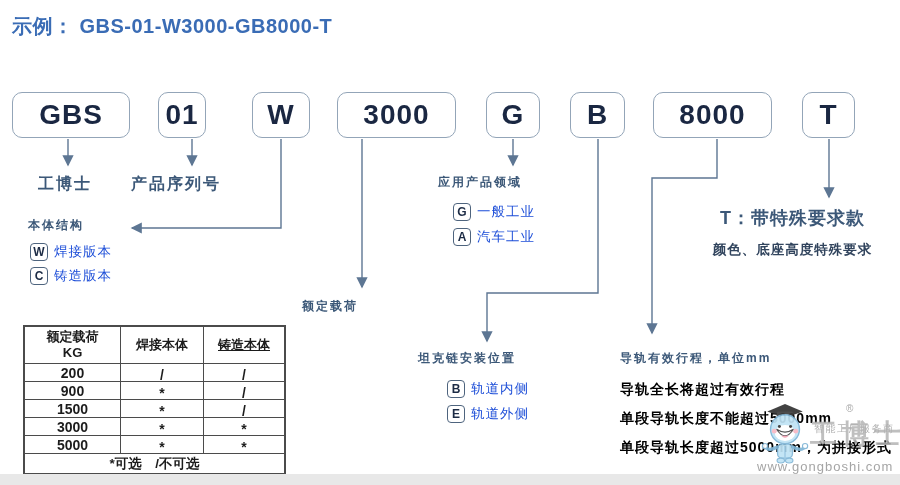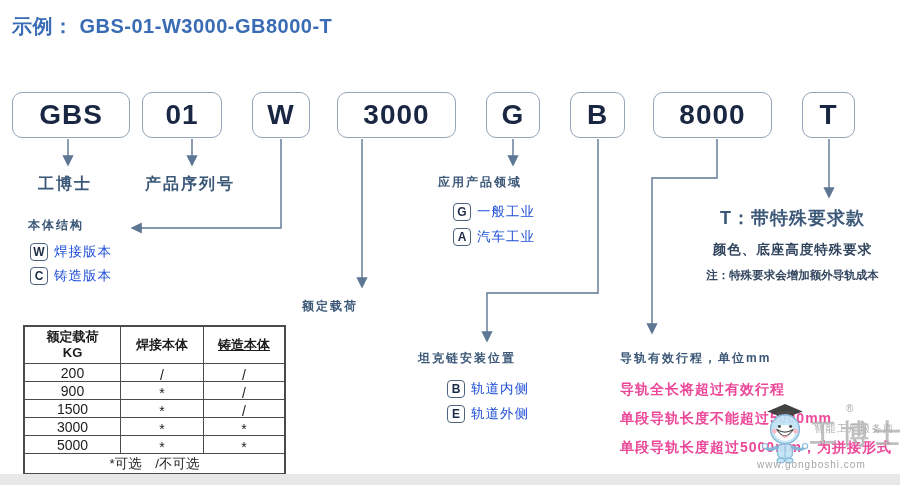--- a/index.html
+++ b/index.html
@@ -15,21 +15,21 @@
   .page-title .prefix{margin-right:6px;}
 
   
   .code-box{
     top:92px;height:46px;box-sizing:border-box;
     border:1.6px solid #93a5b8;border-radius:10px;background:#fff;
     display:flex;align-items:center;justify-content:center;
     font-size:28px;font-weight:bold;color:#1a2742;letter-spacing:1px;
   }
   .b-gbs{left:12px;width:118px;}
-  .b-01{left:142px;width:80px;}
+  .b-01{left:158px;width:48px;}
   .b-w{left:252px;width:58px;}
   .b-3000{left:337px;width:119px;}
   .b-g{left:486px;width:54px;}
   .b-b{left:570px;width:55px;}
   .b-8000{left:653px;width:119px;}
   .b-t{left:802px;width:53px;}
 
   
   #connectors{left:0;top:0;pointer-events:none;}
 
@@ -40,44 +40,44 @@
 
   .opt-row{display:flex;align-items:center;gap:6px;white-space:nowrap;}
   .chip{
     width:18px;height:18px;box-sizing:border-box;flex:0 0 auto;
     border:1.4px solid #4e647e;border-radius:4px;background:#fff;
     display:flex;align-items:center;justify-content:center;
     font-size:12px;font-weight:bold;color:#1c2b45;
   }
   .opt-label{font-size:13.5px;font-weight:normal;color:#1d4ed8;letter-spacing:1px;}
 
-  .note-blue{font-size:14px;font-weight:bold;color:#ec4899;letter-spacing:1px;white-space:nowrap;}
+  .note-blue{font-size:14px;font-weight:bold;color:#000000;letter-spacing:1px;white-space:nowrap;}
 
   .special-block{left:690px;top:206px;width:205px;text-align:center;}
   .special-title{font-size:18px;font-weight:bold;color:#3c5878;letter-spacing:1px;}
   .special-note{margin-top:11px;font-size:13.5px;font-weight:bold;color:#32455e;letter-spacing:1px;}
   .special-foot{margin-top:9px;font-size:11.5px;font-weight:bold;color:#32455e;}
 
   
   .load-table{left:23px;top:325px;}
   table{border-collapse:collapse;table-layout:fixed;}
   td,th{border:1px solid #4b4b4b;text-align:center;padding:0;color:#1c1c1c;}
   .load-table table{border:2px solid #4b4b4b;width:257px;}
   th{font-size:13px;font-weight:bold;height:36px;line-height:1.25;}
-  td{font-size:14px;font-weight:normal;height:17px;}
+  td{font-size:14px;font-weight:bold;height:17px;}
   .c1{width:95px;}.c2{width:82px;}.c3{width:80px;text-decoration:underline;}
   .tfoot td{height:19px;font-size:13.5px;}
   .mark{display:inline-block;transform:translateY(2px);}
 
   
   .wm-brand{left:810px;top:416px;font-family:"DejaVu Serif","Liberation Serif",serif;
     font-size:27px;font-weight:bold;color:#b5b5b5;opacity:.85;letter-spacing:5px;white-space:nowrap;}
   .wm-reg{left:846px;top:403px;font-size:10px;color:#a8a8a8;}
   .wm-tagline{left:814px;top:422px;font-size:10px;color:#b0b0b0;letter-spacing:1.5px;white-space:nowrap;}
-  .wm-url{left:757px;top:459px;font-size:10px;color:#a5a5a5;letter-spacing:1px;white-space:nowrap;}
+  .wm-url{left:757px;top:459px;font-size:13px;color:#a5a5a5;letter-spacing:1px;white-space:nowrap;}
   .bottom-strip{left:0;top:474px;width:900px;height:11px;background:#e8e8e8;}
 </style>
 </head>
 <body>
 
 <svg id="connectors" class="abs" width="900" height="485">
   <defs>
     <marker id="ah" markerWidth="9" markerHeight="9" refX="7" refY="4" orient="auto">
       <path d="M0,0 L8,4 L0,8 Z" fill="#5d7693"></path>
     </marker>
@@ -101,21 +101,21 @@
 <div class="abs code-box b-gbs">GBS</div>
 <div class="abs code-box b-01">01</div>
 <div class="abs code-box b-w">W</div>
 <div class="abs code-box b-3000">3000</div>
 <div class="abs code-box b-g">G</div>
 <div class="abs code-box b-b">B</div>
 <div class="abs code-box b-8000">8000</div>
 <div class="abs code-box b-t">T</div>
 
 <div class="abs lbl lbl-sm" style="left:38px;top:174px;">工博士</div>
-<div class="abs lbl lbl-sm" style="left:145px;top:174px;">产品序列号</div>
+<div class="abs lbl lbl-sm" style="left:131px;top:174px;">产品序列号</div>
 
 <div class="abs lbl lbl-lg" style="left:28px;top:217px;">本体结构</div>
 <div class="abs opt-row" style="left:30px;top:243px;">
   <span class="chip">W</span>
   <span class="opt-label">焊接版本</span>
 </div>
 <div class="abs opt-row" style="left:30px;top:267px;">
   <span class="chip">C</span>
   <span class="opt-label">铸造版本</span>
 </div>
@@ -143,21 +143,20 @@
 </div>
 
 <div class="abs lbl lbl-lg" style="left:620px;top:350px;">导轨有效行程，单位mm</div>
 <div class="abs note-blue" style="left:620px;top:381px;">导轨全长将超过有效行程</div>
 <div class="abs note-blue" style="left:620px;top:410px;">单段导轨长度不能超过5000mm</div>
 <div class="abs note-blue" style="left:620px;top:439px;">单段导轨长度超过5000mm，为拼接形式</div>
 
 <div class="abs special-block">
   <div class="special-title">T：带特殊要求款</div>
   <div class="special-note">颜色、底座高度特殊要求</div>
-  <div class="special-foot">注：特殊要求会增加额外导轨成本</div>
 </div>
 
 <div class="abs load-table">
   <table>
     <tbody>
         <tr>
       <th class="c1">
         <span>额定载荷</span><br>
         <span>KG</span>
       </th>

